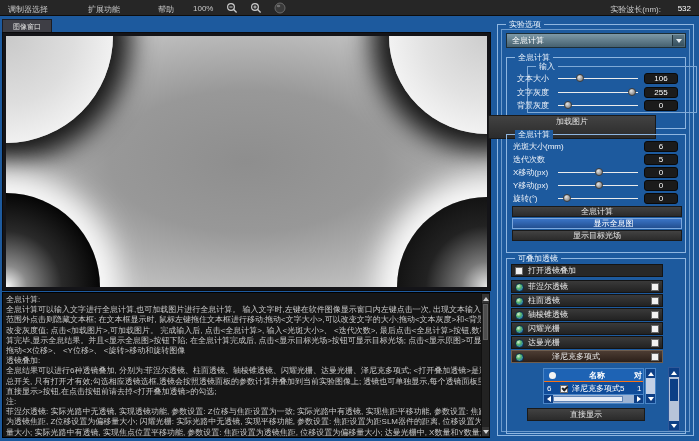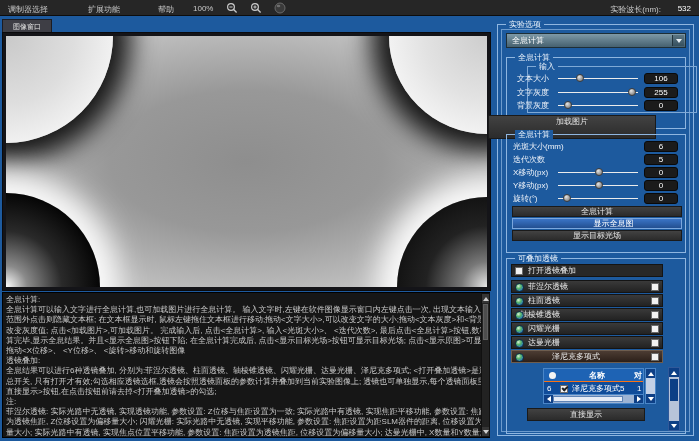--- a/index.html
+++ b/index.html
@@ -260,21 +260,21 @@
   <div class="lensrow" style="top:280px;">
     <span class="lens-icon"></span>
     <span>菲涅尔透镜</span>
     <span class="chk" style="right:3px; top:2px;"></span>
   </div>
   <div class="lensrow" style="top:294px;">
     <span class="lens-icon"></span>
     <span>柱面透镜</span>
     <span class="chk" style="right:3px; top:2px;"></span>
   </div>
-  <div class="lensrow" style="top:308px;padding-left:8px;">
+  <div class="lensrow" style="top:308px;">
     <span class="lens-icon"></span>
     <span>轴棱锥透镜</span>
     <span class="chk" style="right:3px; top:2px;"></span>
   </div>
   <div class="lensrow" style="top:322px;">
     <span class="lens-icon"></span>
     <span>闪耀光栅</span>
     <span class="chk" style="right:3px; top:2px;"></span>
   </div>
   <div class="lensrow" style="top:336px;">

